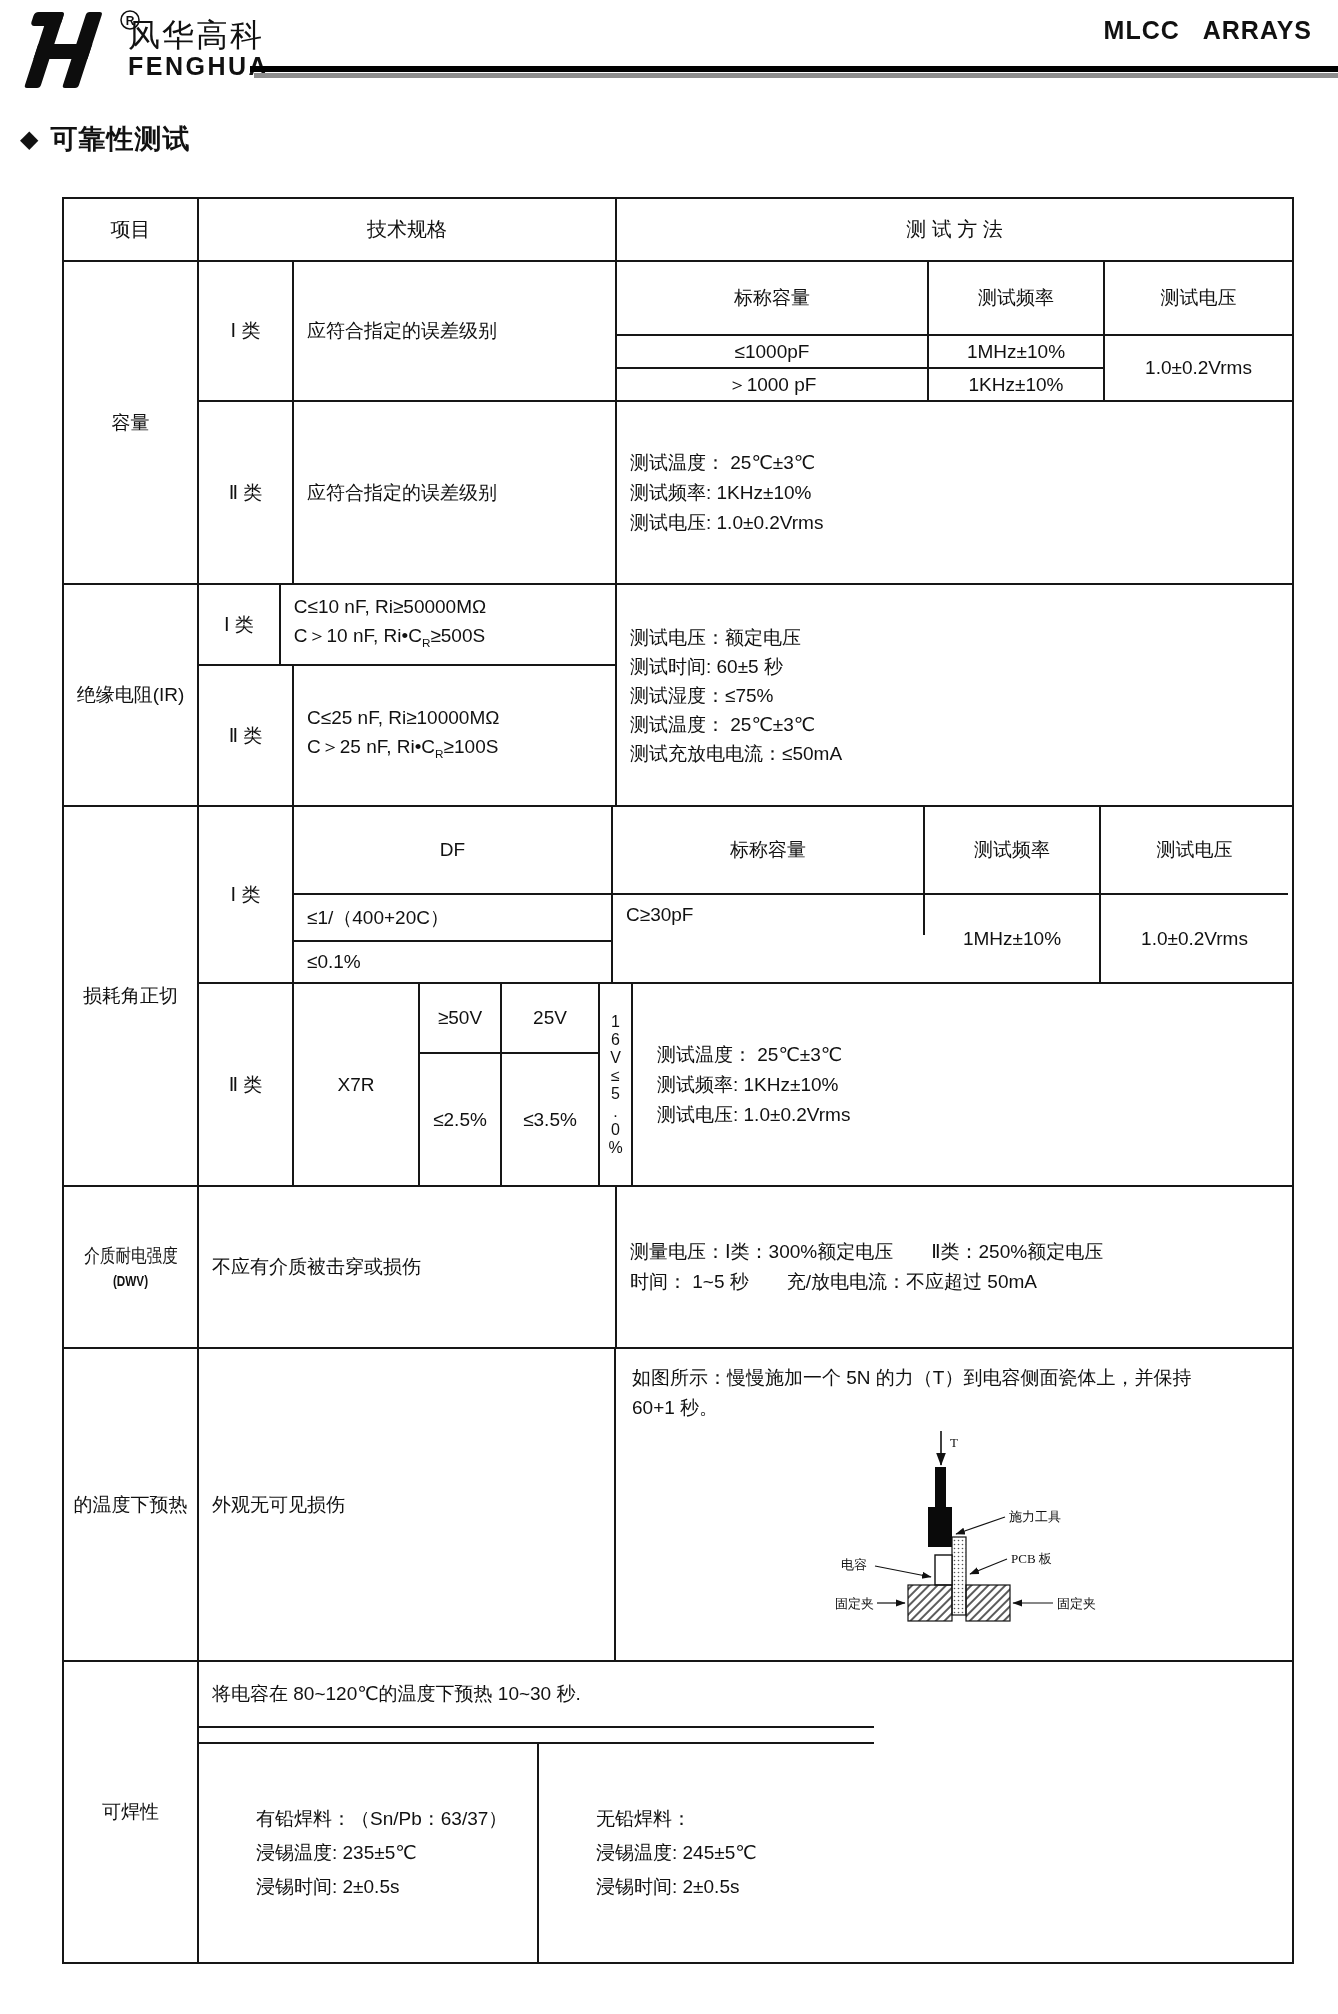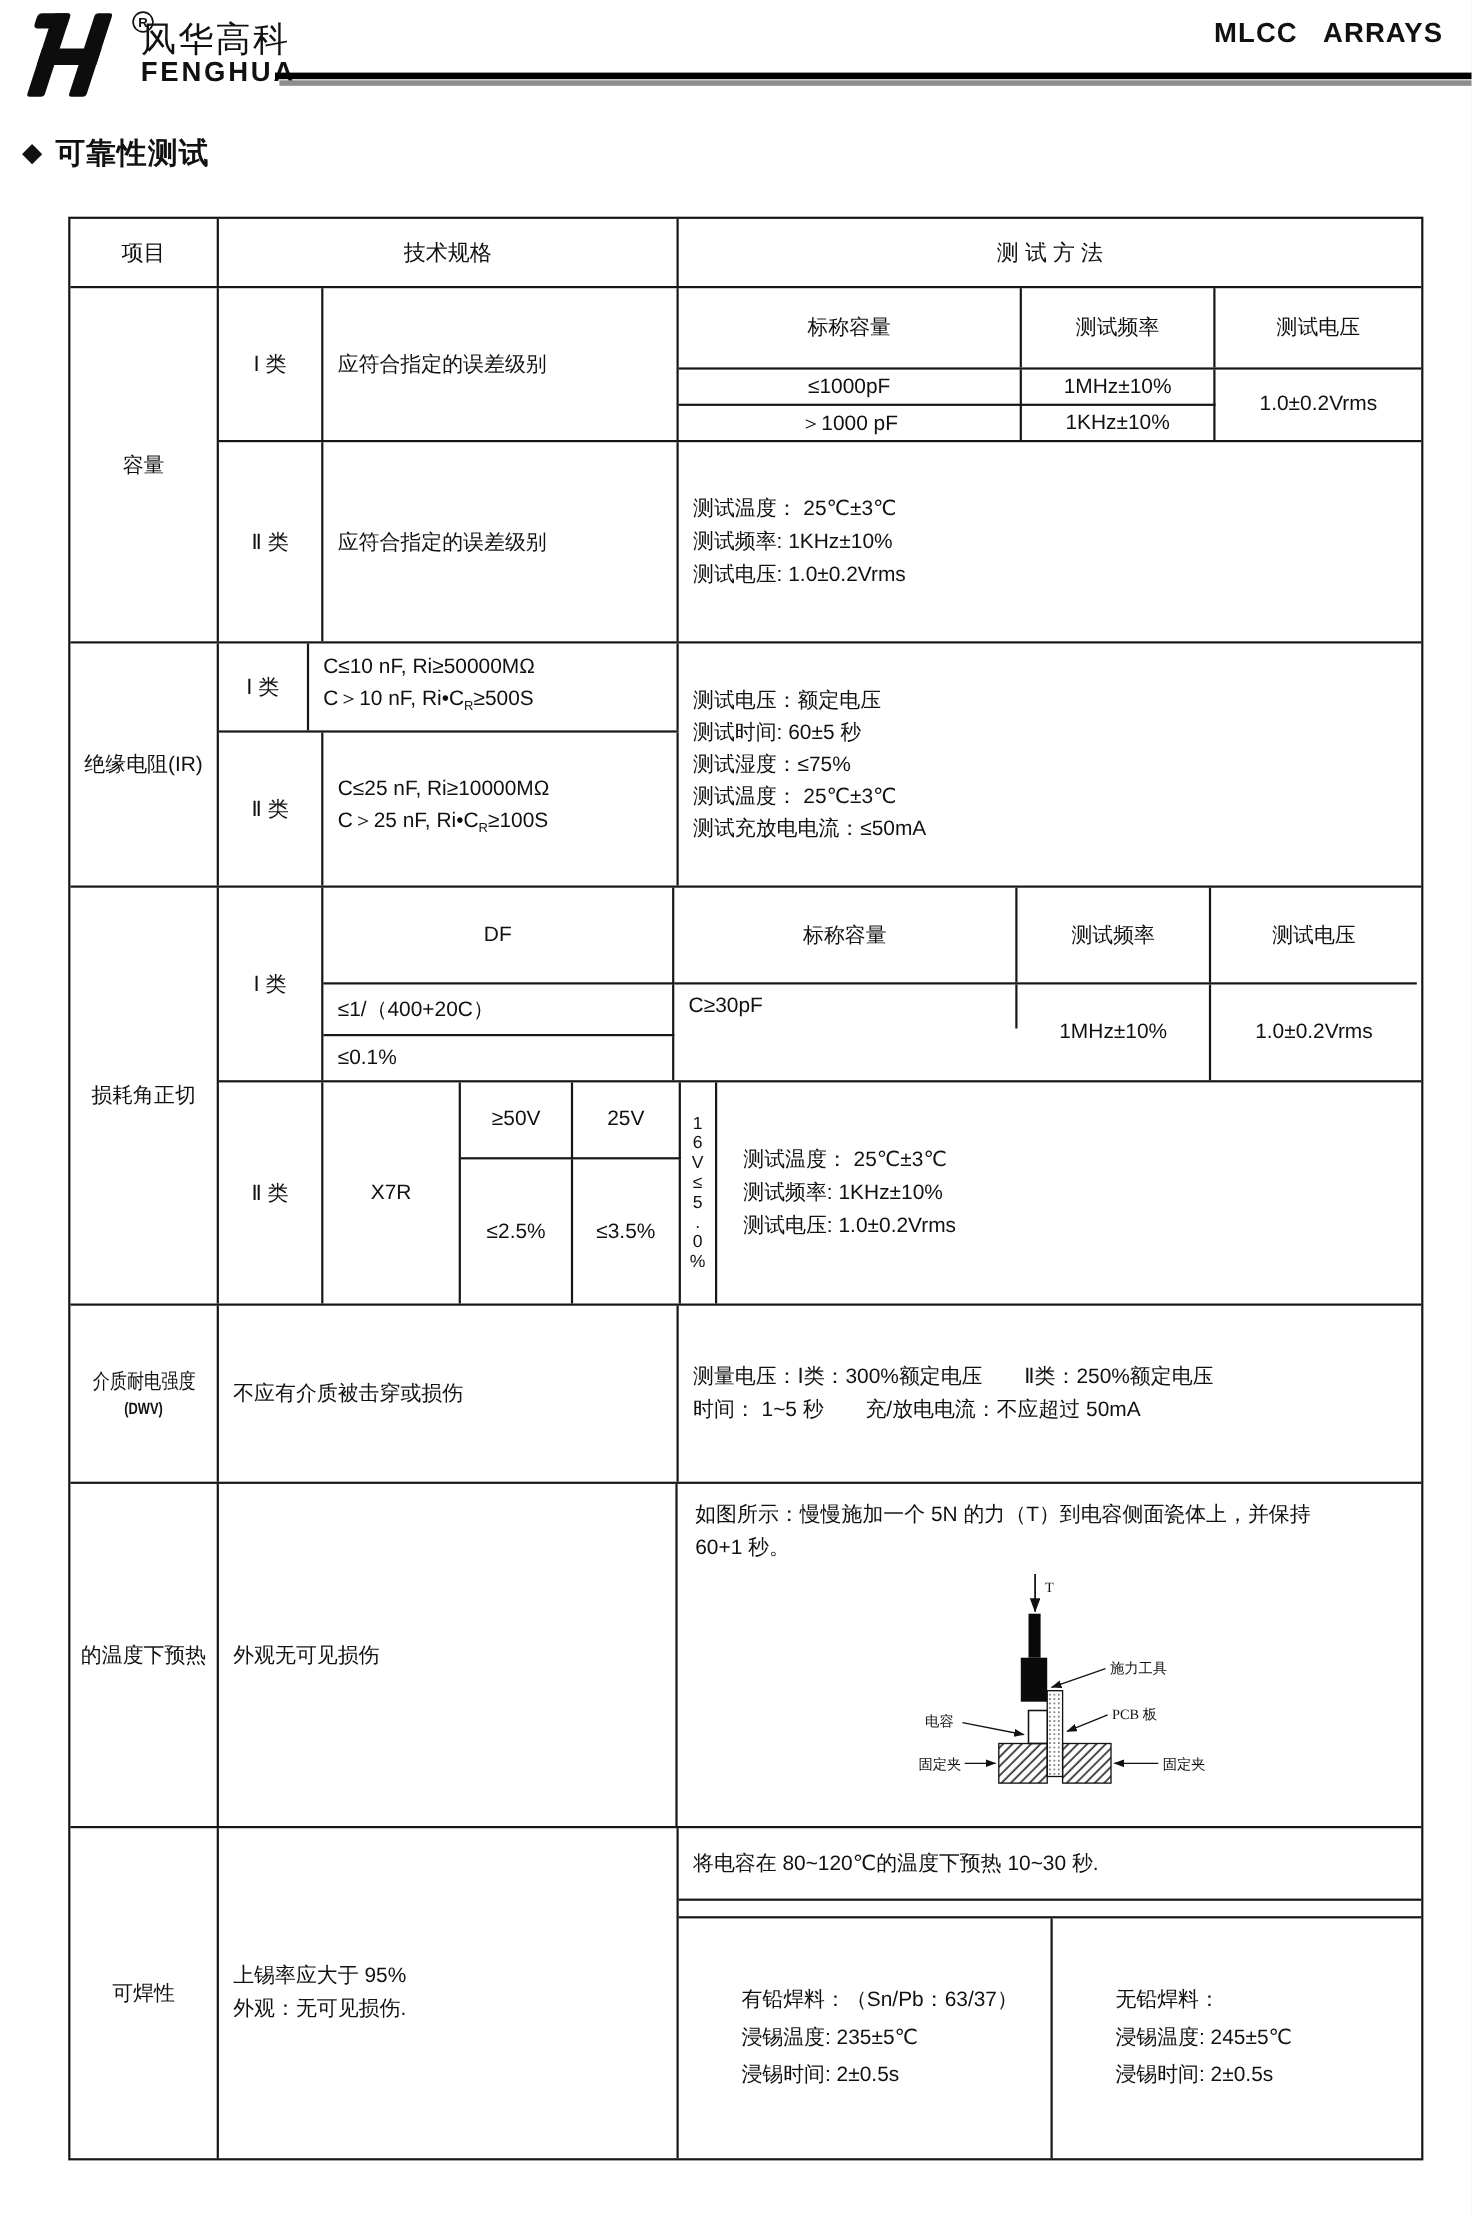--- a/index.html
+++ b/index.html
@@ -219,21 +219,21 @@
           </div>
         </div>
 
         <div class="band nbb" style="height:201px">
           <div class="cell" style="width:95px">
               <span>Ⅱ 类</span>
             </div>
           <div class="cell" style="width:126px">
               <span>X7R</span>
             </div>
-          <div class="stack" style="width:102px">
+          <div class="stack" style="width:82px">
             <div class="cell bb" style="height:70px">
                 <span>≥50V</span>
               </div>
             <div class="cell" style="height:131px">
                 <span>≤2.5%</span>
               </div>
           </div>
           <div class="stack" style="width:98px">
             <div class="cell bb" style="height:70px">
                 <span>25V</span>
@@ -307,23 +307,20 @@
           <line x1="264" y1="176" x2="224" y2="176" stroke="#111" stroke-width="1.2" marker-end="url(#arr)"></line>
           <text class="dlabel" x="268" y="181">固定夹</text>
         </svg>
       </div>
     </div>
 
     <div class="band nbb" style="height:300px">
       <div class="cell" style="width:135px">
           <span>可焊性</span>
         </div>
-      <div class="cell txt-left" style="width:418px">
-          <div class="lines">上锡率应大于 95%<br>外观：无可见损伤.</div>
-        </div>
       <div class="stack" style="width:675px">
         <div class="cell last bb txt-left" style="height:66px">
             <span>将电容在 80~120℃的温度下预热 10~30 秒.</span>
           </div>
         <div class="bb" style="height:14px"></div>
         <div class="row" style="height:218px">
           <div class="cell txt-left" style="width:340px">
               <div class="lh34">有铅焊料：（Sn/Pb：63/37）<br>浸锡温度: 235±5℃<br>浸锡时间: 2±0.5s</div>
             </div>
           <div class="cell last txt-left" style="width:335px">

